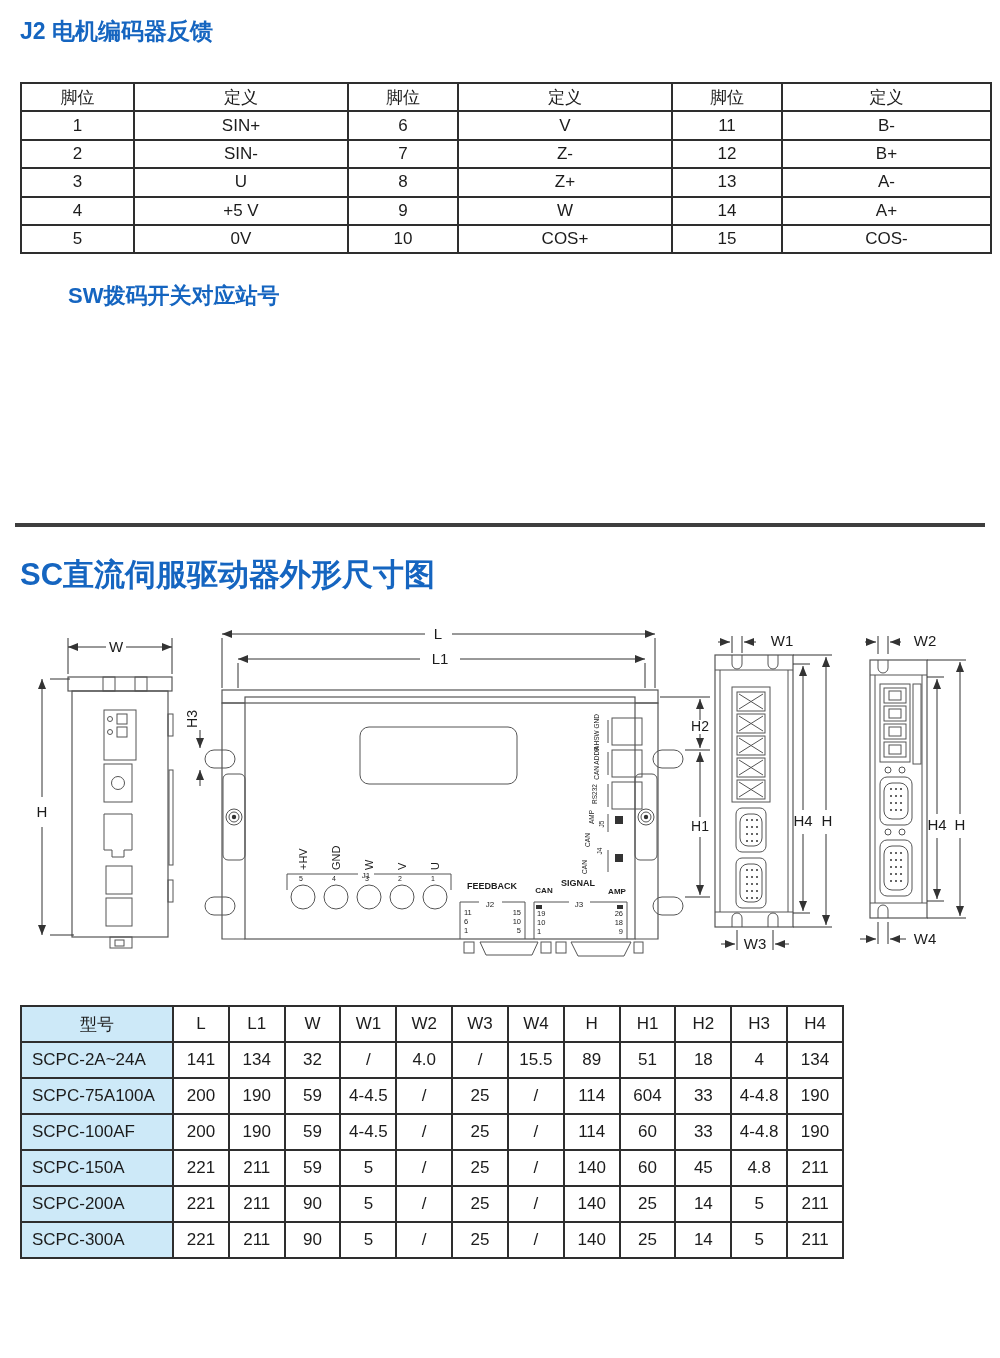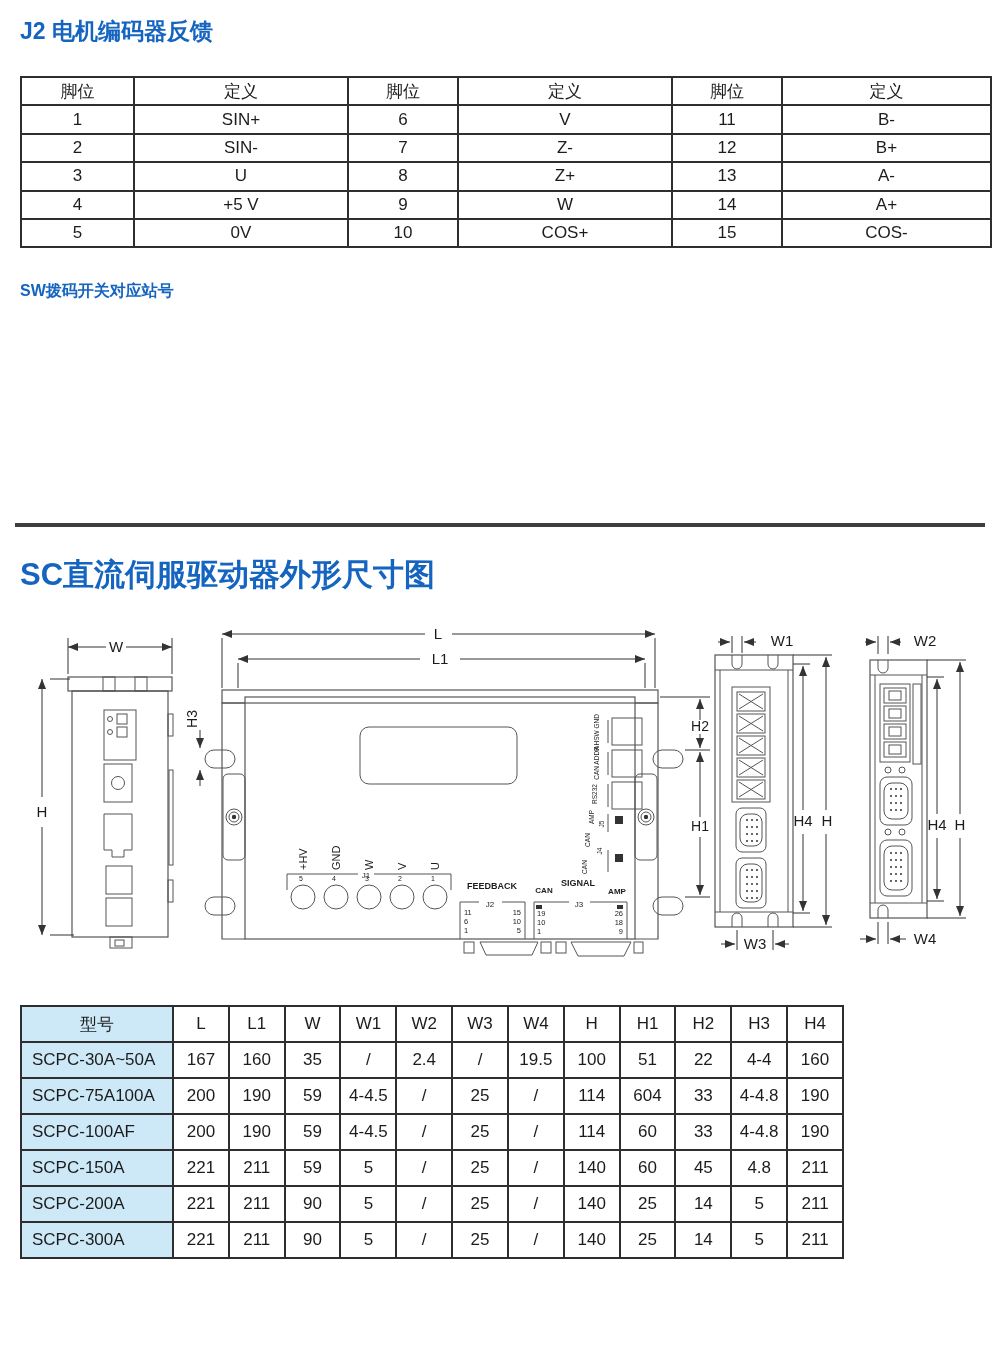--- a/index.html
+++ b/index.html
@@ -4,25 +4,25 @@
 <style>
   html,body { margin:0; padding:0; }
   body {
     width:1000px; height:1358px; background:#ffffff;
     font-family:"Liberation Sans","DejaVu Sans",sans-serif; color:#1a1a1a;
     overflow:hidden;
   }
   .page { position:relative; width:1000px; height:1358px; }
   .title { position:absolute; left:20px; color:#1565c0; font-weight:bold; white-space:nowrap; }
   .t1 { top:16px;  font-size:23px; }
-  .t2 { top:281px; font-size:16px; }
+  .t2 { top:281px; font-size:22px;margin-left:48px; }
   .t3 { top:554px; font-size:31px; }
   table.tbl { position:absolute; left:20px; border-collapse:collapse; table-layout:fixed; background:#fff; }
   .tbl th, .tbl td { border:2px solid #2e2e2e; text-align:center; font-size:17px; padding:0; font-weight:400; color:#1c1c1c; }
-  .tbl-encoder { top:76px;  width:960px; }
+  .tbl-encoder { top:82px;  width:960px; }
   .tbl-encoder th, .tbl-encoder td { height:26.4px; }
   .tbl-dip { top:330px; width:960px; }
   .tbl-dip th, .tbl-dip td { height:26.4px; }
   .divider { position:absolute; left:15px; top:523px; width:970px; height:4px; background:#3e3e3e; }
   .diagram { position:absolute; left:20px; top:622px; width:960px; height:375px; font-family:"Liberation Sans","DejaVu Sans",sans-serif; }
   .tbl-dims { top:1005px; width:824px; }
   .tbl-dims th, .tbl-dims td { height:34px; }
   .tbl-dims th:first-child, .tbl-dims td:first-child { background:#cde9f8; }
   .tbl-dims td:first-child { text-align:left; padding-left:10px; }
   svg text { fill:#1c1c1c; }
@@ -461,33 +461,33 @@
           <th>W4</th>
           <th>H</th>
           <th>H1</th>
           <th>H2</th>
           <th>H3</th>
           <th>H4</th>
         </tr>
       </thead>
     <tbody>
         <tr>
-          <td>SCPC-30A~50A</td>
-          <td>167</td>
-          <td>160</td>
-          <td>35</td>
-          <td>/</td>
-          <td>2.4</td>
-          <td>/</td>
-          <td>19.5</td>
-          <td>100</td>
+          <td>SCPC-2A~24A</td>
+          <td>141</td>
+          <td>134</td>
+          <td>32</td>
+          <td>/</td>
+          <td>4.0</td>
+          <td>/</td>
+          <td>15.5</td>
+          <td>89</td>
           <td>51</td>
-          <td>22</td>
-          <td>4-4</td>
-          <td>160</td>
+          <td>18</td>
+          <td>4</td>
+          <td>134</td>
         </tr>
         <tr>
           <td>SCPC-75A100A</td>
           <td>200</td>
           <td>190</td>
           <td>59</td>
           <td>4-4.5</td>
           <td>/</td>
           <td>25</td>
           <td>/</td>

